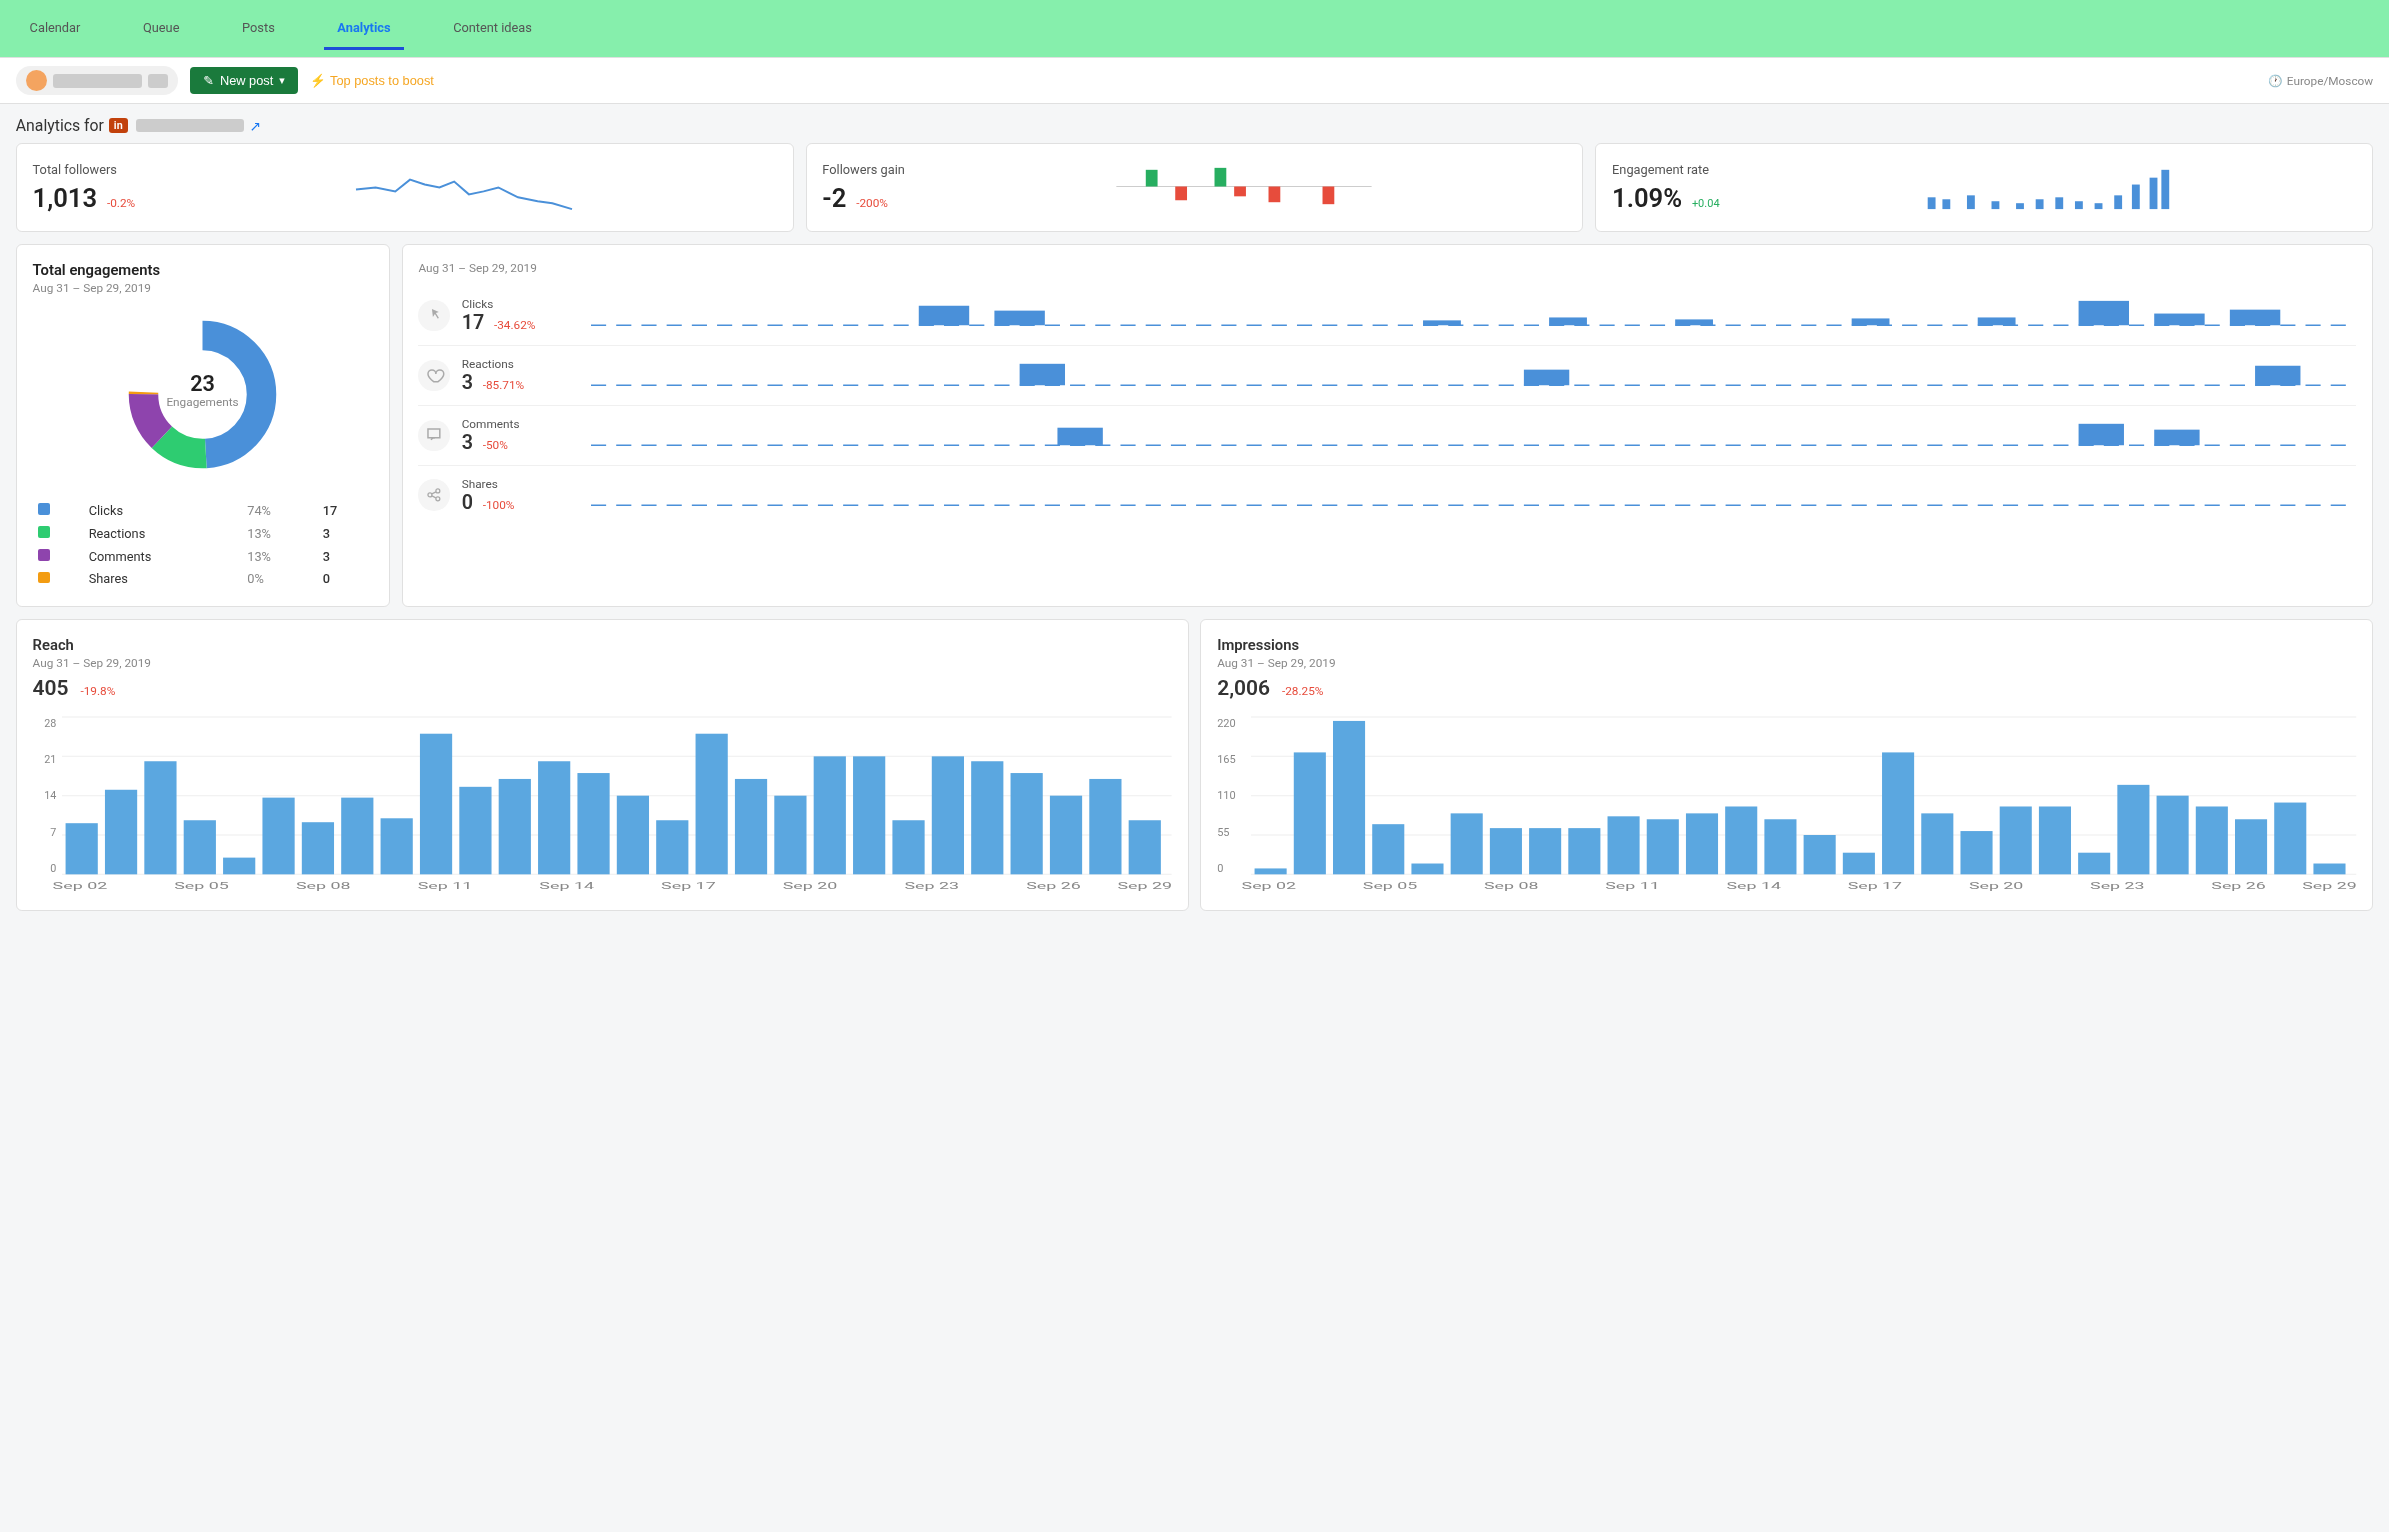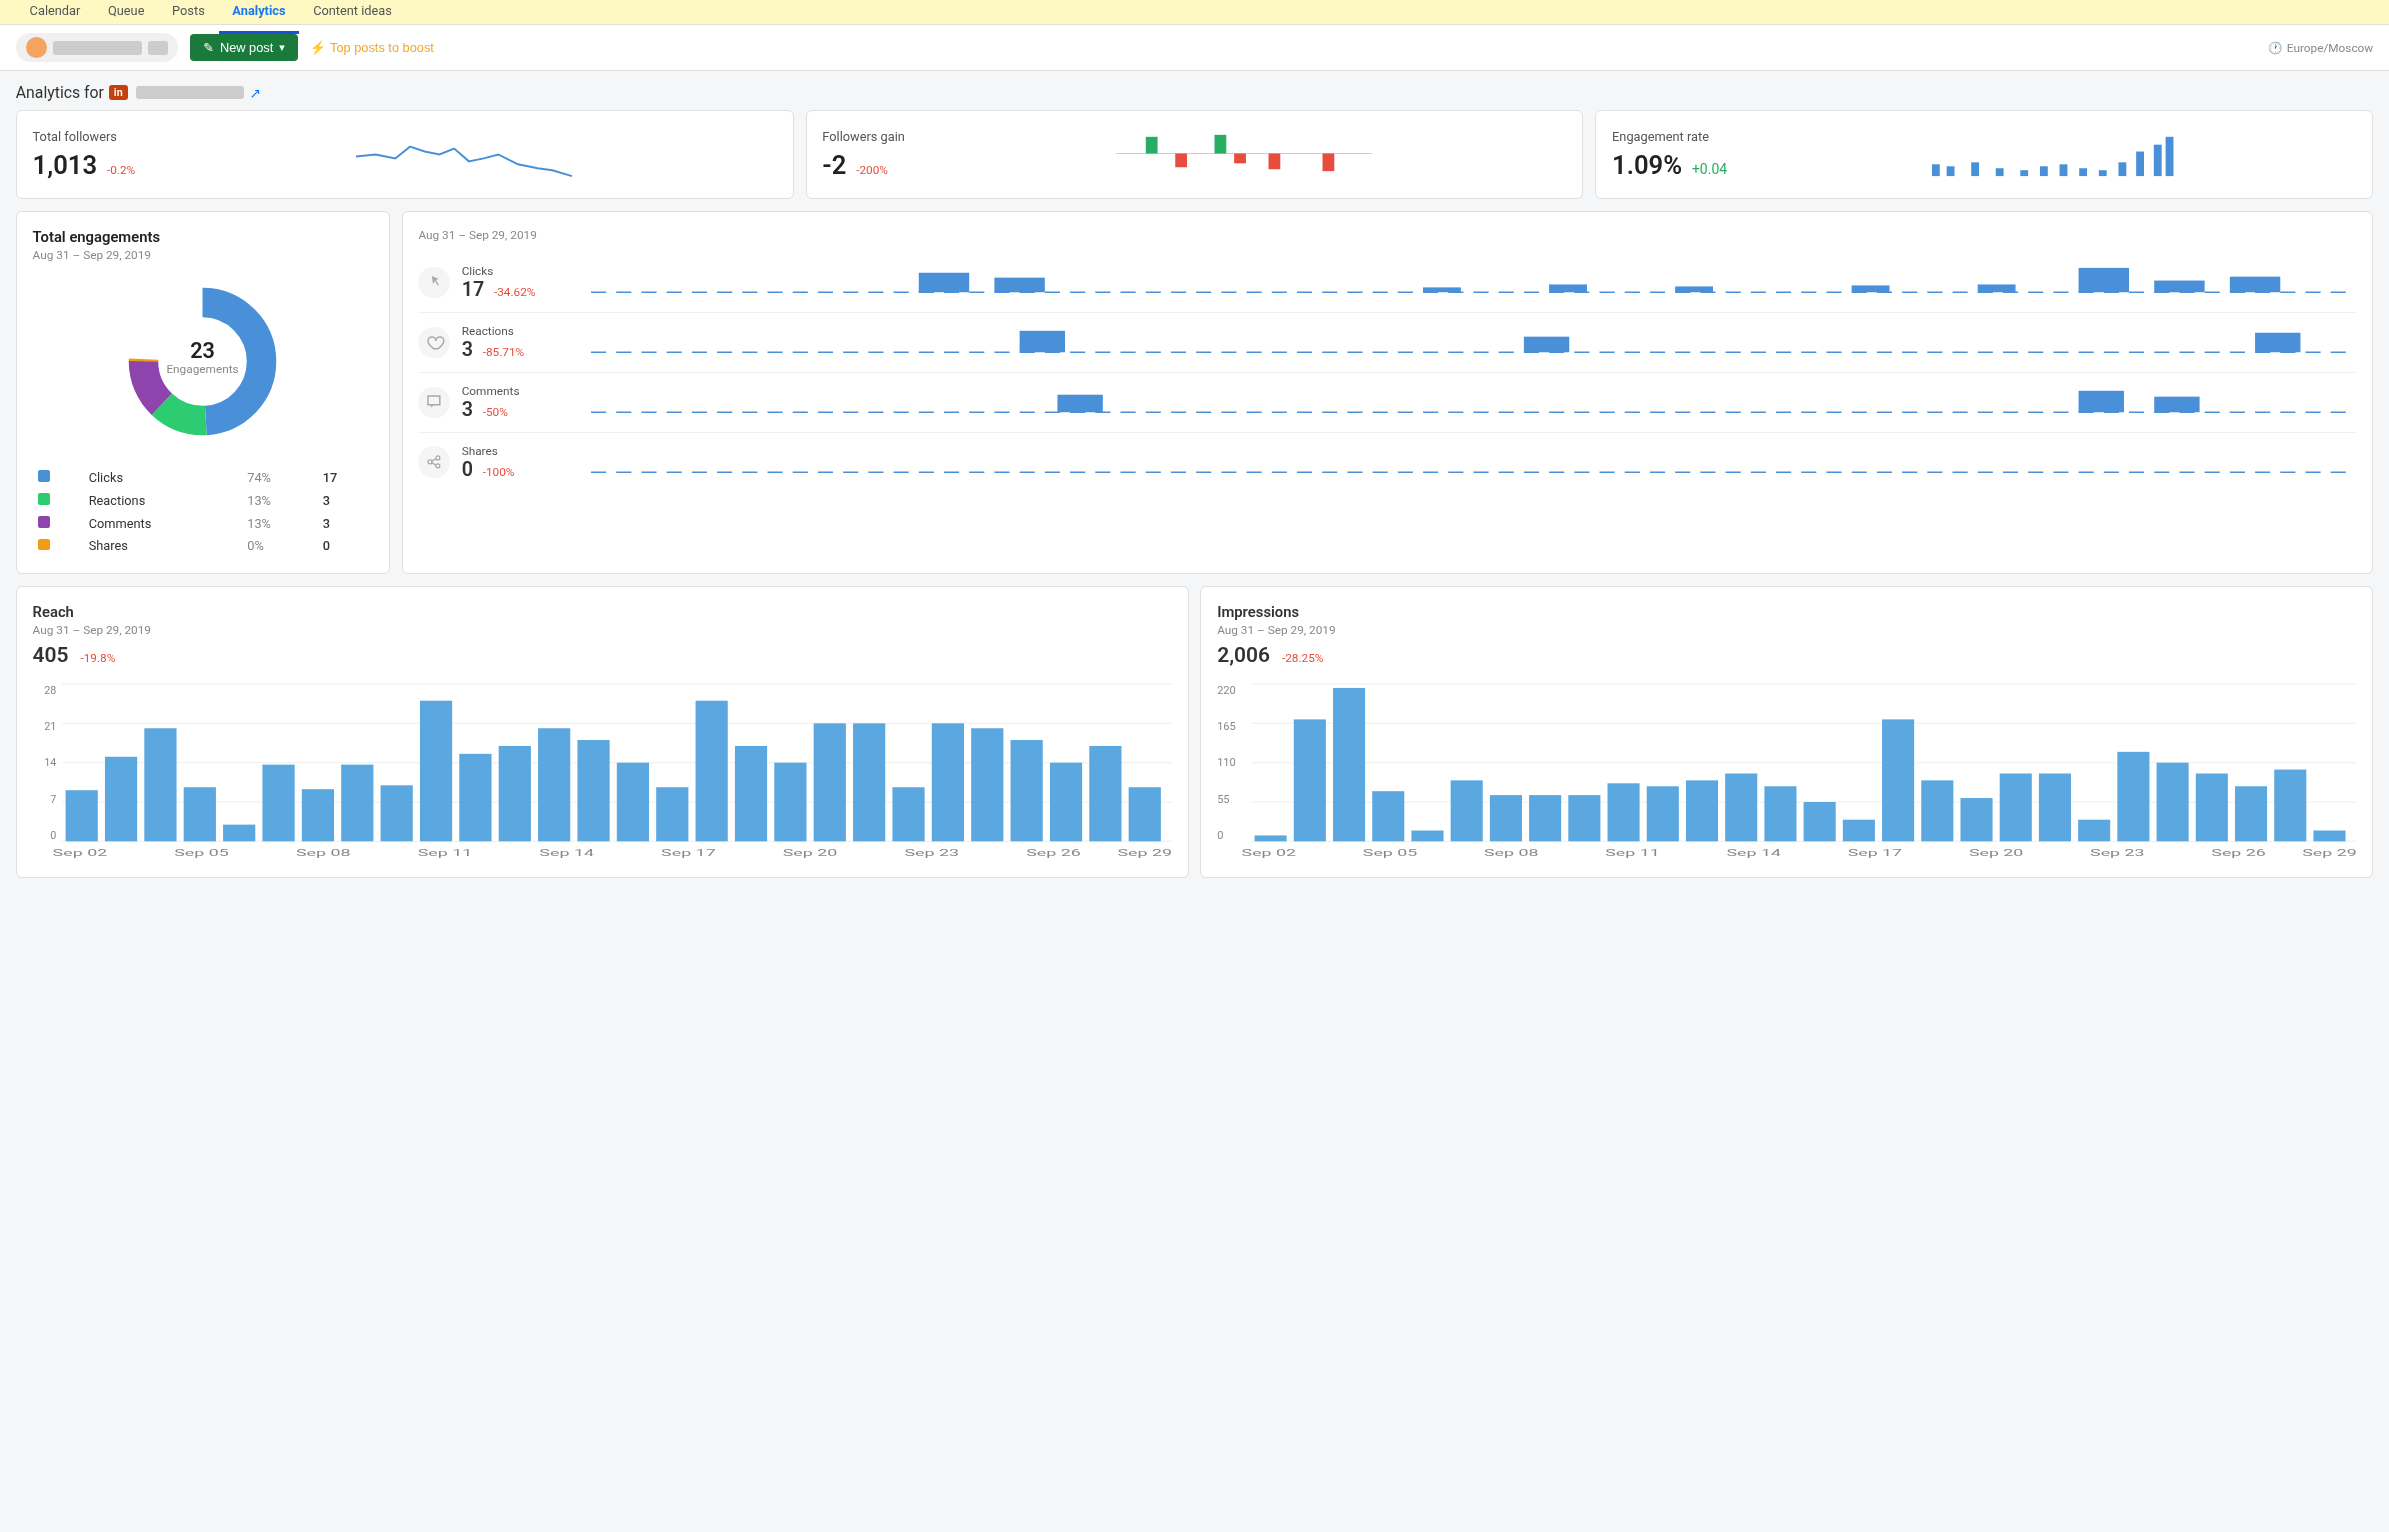--- a/index.html
+++ b/index.html
@@ -1,19 +1,19 @@
 <!DOCTYPE html>
 <html><head>
   <meta charset="utf-8">
   <style>
     * { box-sizing: border-box; margin: 0; padding: 0; }
     body { font-family: -apple-system, BlinkMacSystemFont, 'Segoe UI', Roboto, sans-serif; background: #f5f6f7; font-size: 12.8px; color: #333; }
 
     
-    .top-nav { background: #fef9c3; border-bottom: 1px solid #e0e0e0; display: flex; align-items: center; padding: 0 15.8px; height: 25px; }
+    .top-nav { background: #86efac; border-bottom: 1px solid #e0e0e0; display: flex; align-items: center; padding: 0 15.8px; height: 58px; gap: 35px; }
     .top-nav a { text-decoration: none; color: #555; padding: 0 13.8px; height: 43px; display: flex; align-items: center; font-size: 12.8px; border-bottom: 3px solid transparent; }
     .top-nav a.active { color: #1877f2; border-bottom: 3px solid #1d4ed8; font-weight: 700; }
 
     
     .toolbar { background: #fff; border-bottom: 1px solid #e0e0e0; display: flex; align-items: center; padding: 7.9px 15.8px; gap: 11.8px; }
     .account-pill { background: #f0f0f0; border-radius: 19.7px; padding: 3.9px 9.9px; display: flex; align-items: center; gap: 5.9px; font-size: 11.8px; color: #555; }
     .account-avatar { width: 21.7px; height: 21.7px; background: #f4a460; border-radius: 50%; }
     .btn-new { background: #1a7a3c; color: #fff; border: none; border-radius: 3.9px; padding: 5.9px 13.8px; font-size: 12.8px; cursor: pointer; display: flex; align-items: center; gap: 5.9px; }
     .btn-boost { background: none; border: none; color: #f5a623; font-size: 12.8px; cursor: pointer; display: flex; align-items: center; gap: 3.9px; }
     .timezone-info { margin-left: auto; color: #888; font-size: 11.8px; display: flex; align-items: center; gap: 3.9px; }
@@ -24,21 +24,21 @@
     .blurred-text { background: #ccc; border-radius: 3px; height: 13.8px; display: inline-block; }
     .external-link-icon { color: #1877f2; font-size: 13.8px; cursor: pointer; }
 
     
     .stats-top { display: grid; grid-template-columns: 1fr 1fr 1fr; gap: 11.8px; padding: 0 15.8px 11.8px; }
     .stat-card { background: #fff; border: 1px solid #e0e0e0; border-radius: 5.9px; padding: 15.8px; display: flex; align-items: center; justify-content: space-between; min-height: 89px; }
     .stat-info { flex: 0 0 auto; }
     .stat-label { font-size: 12.8px; color: #555; margin-bottom: 5.9px; }
     .stat-value { font-size: 25.6px; font-weight: 600; color: #222; }
     .stat-change-neg { color: #e74c3c; font-size: 11.8px; margin-left: 5.9px; }
-    .stat-change-pos { color: #27ae60; font-size: 14px; margin-left: 5.9px; }
+    .stat-change-pos { color: #27ae60; font-size: 11px; margin-left: 5.9px; }
     .stat-chart { flex: 1; margin-left: 15.8px; height: 54px; }
 
     
     .middle-section { display: grid; grid-template-columns: 374px 1fr; gap: 11.8px; padding: 0 15.8px 11.8px; }
 
     
     .eng-card { background: #fff; border: 1px solid #e0e0e0; border-radius: 5.9px; padding: 15.8px; }
     .card-title { font-size: 14.8px; font-weight: 600; color: #222; margin-bottom: 2px; }
     .card-subtitle { font-size: 11.8px; color: #888; margin-bottom: 11.8px; }
     .donut-area { display: flex; justify-content: center; margin-bottom: 15.8px; }

